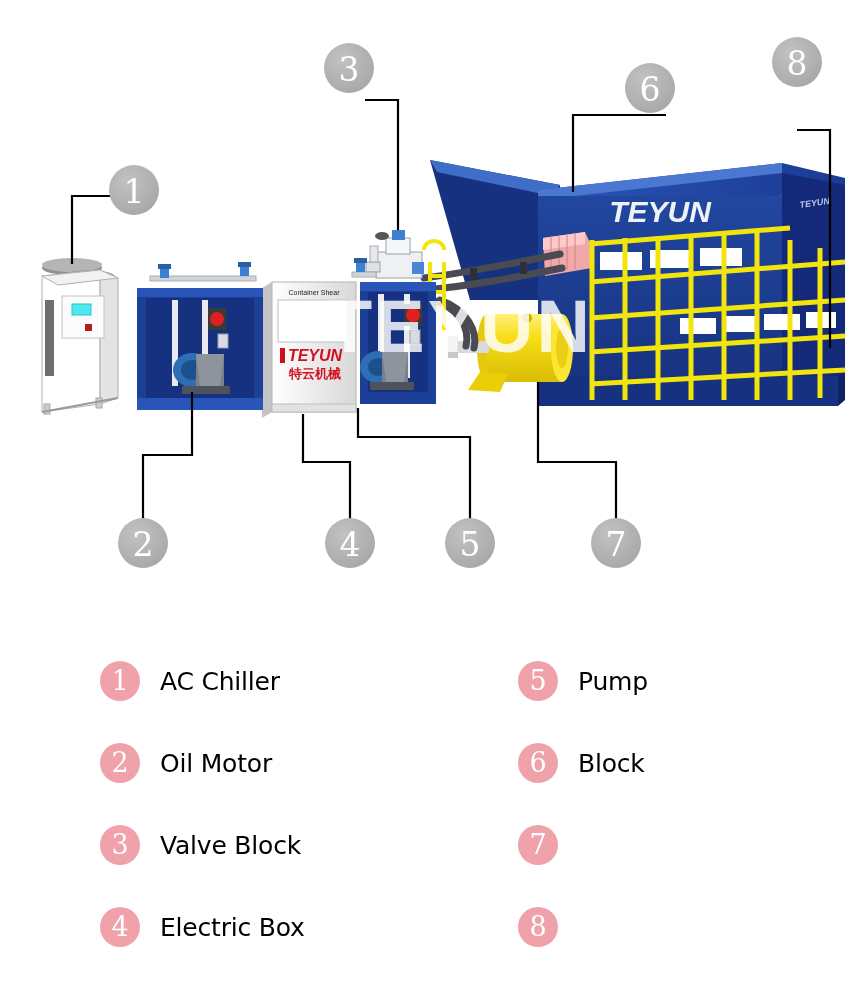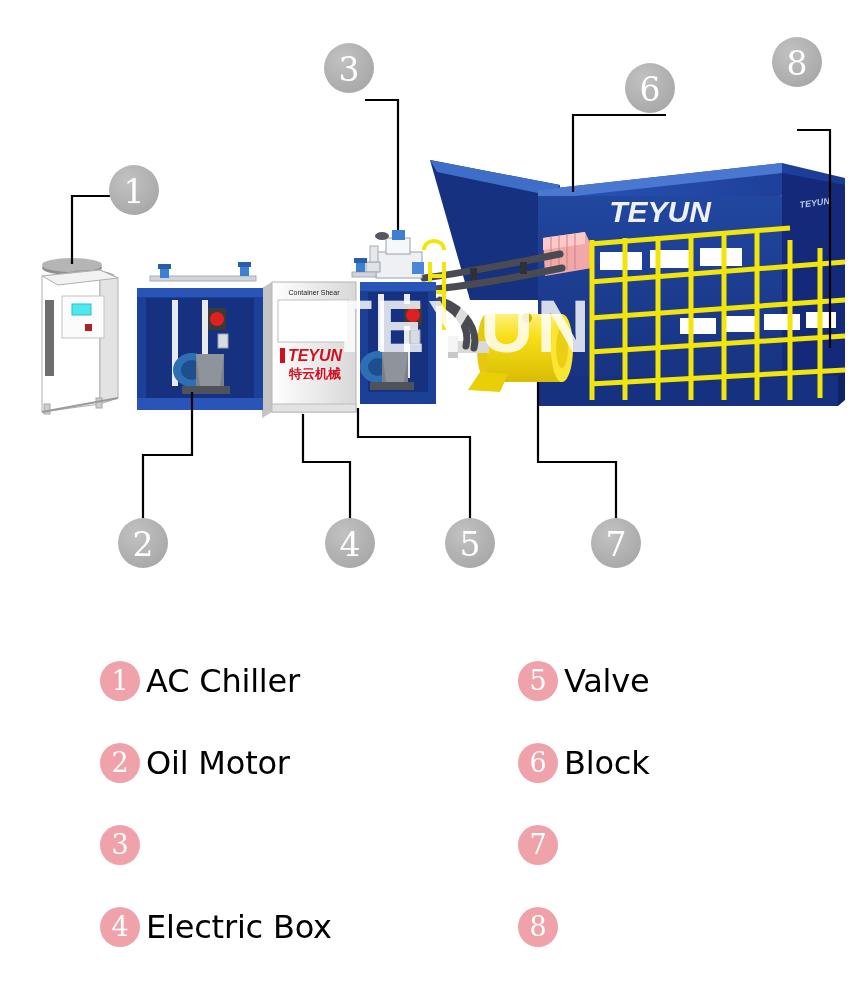--- a/index.html
+++ b/index.html
@@ -51,23 +51,23 @@
     border-radius: 50%;
     background: #f0a2aa;
     color: #ffffff;
     font-family: "DejaVu Serif", serif;
     font-size: 27px;
     line-height: 40px;
     text-align: center;
     font-weight: 400;
   }
   .legend-label {
-    margin-left: 6px;
+    margin-left: 20px;
     font-family: "DejaVu Sans", sans-serif;
-    font-size: 32px;
+    font-size: 25px;
     color: #000000;
     white-space: nowrap;
     letter-spacing: -0.2px;
   }
 </style>
 </head>
 <body>
 
 <div id="stage">
 
@@ -342,31 +342,32 @@
       <div class="legend-item">
         <div class="legend-badge">1</div>
         <div class="legend-label">AC Chiller</div>
       </div>
       <div class="legend-item">
         <div class="legend-badge">2</div>
         <div class="legend-label">Oil Motor</div>
       </div>
       <div class="legend-item">
         <div class="legend-badge">3</div>
+        <div class="legend-label">Valve Block</div>
       </div>
       <div class="legend-item">
         <div class="legend-badge">4</div>
         <div class="legend-label">Electric Box</div>
       </div>
     </div>
 
     <div class="legend-col right">
       <div class="legend-item">
         <div class="legend-badge">5</div>
-        <div class="legend-label">Valve</div>
+        <div class="legend-label">Pump</div>
       </div>
       <div class="legend-item">
         <div class="legend-badge">6</div>
         <div class="legend-label">Block</div>
       </div>
       <div class="legend-item">
         <div class="legend-badge">7</div>
       </div>
       <div class="legend-item">
         <div class="legend-badge">8</div>

